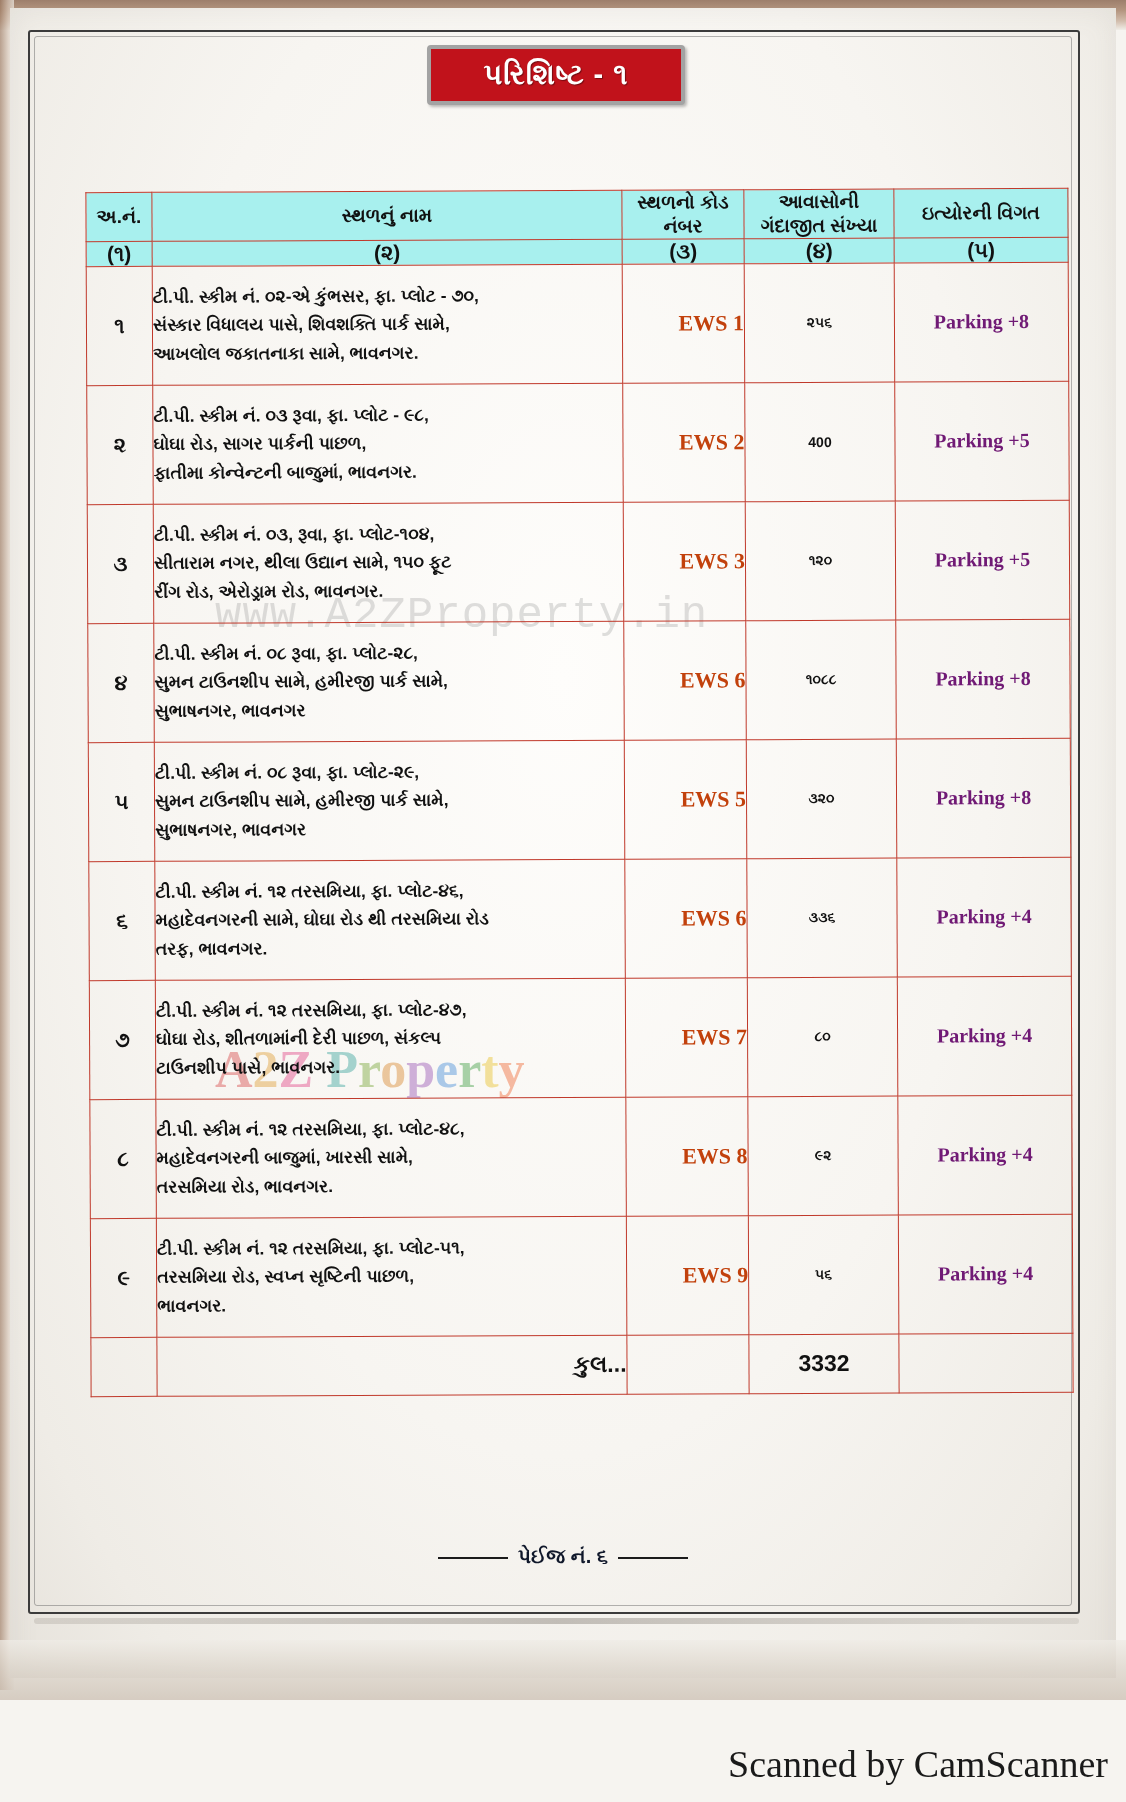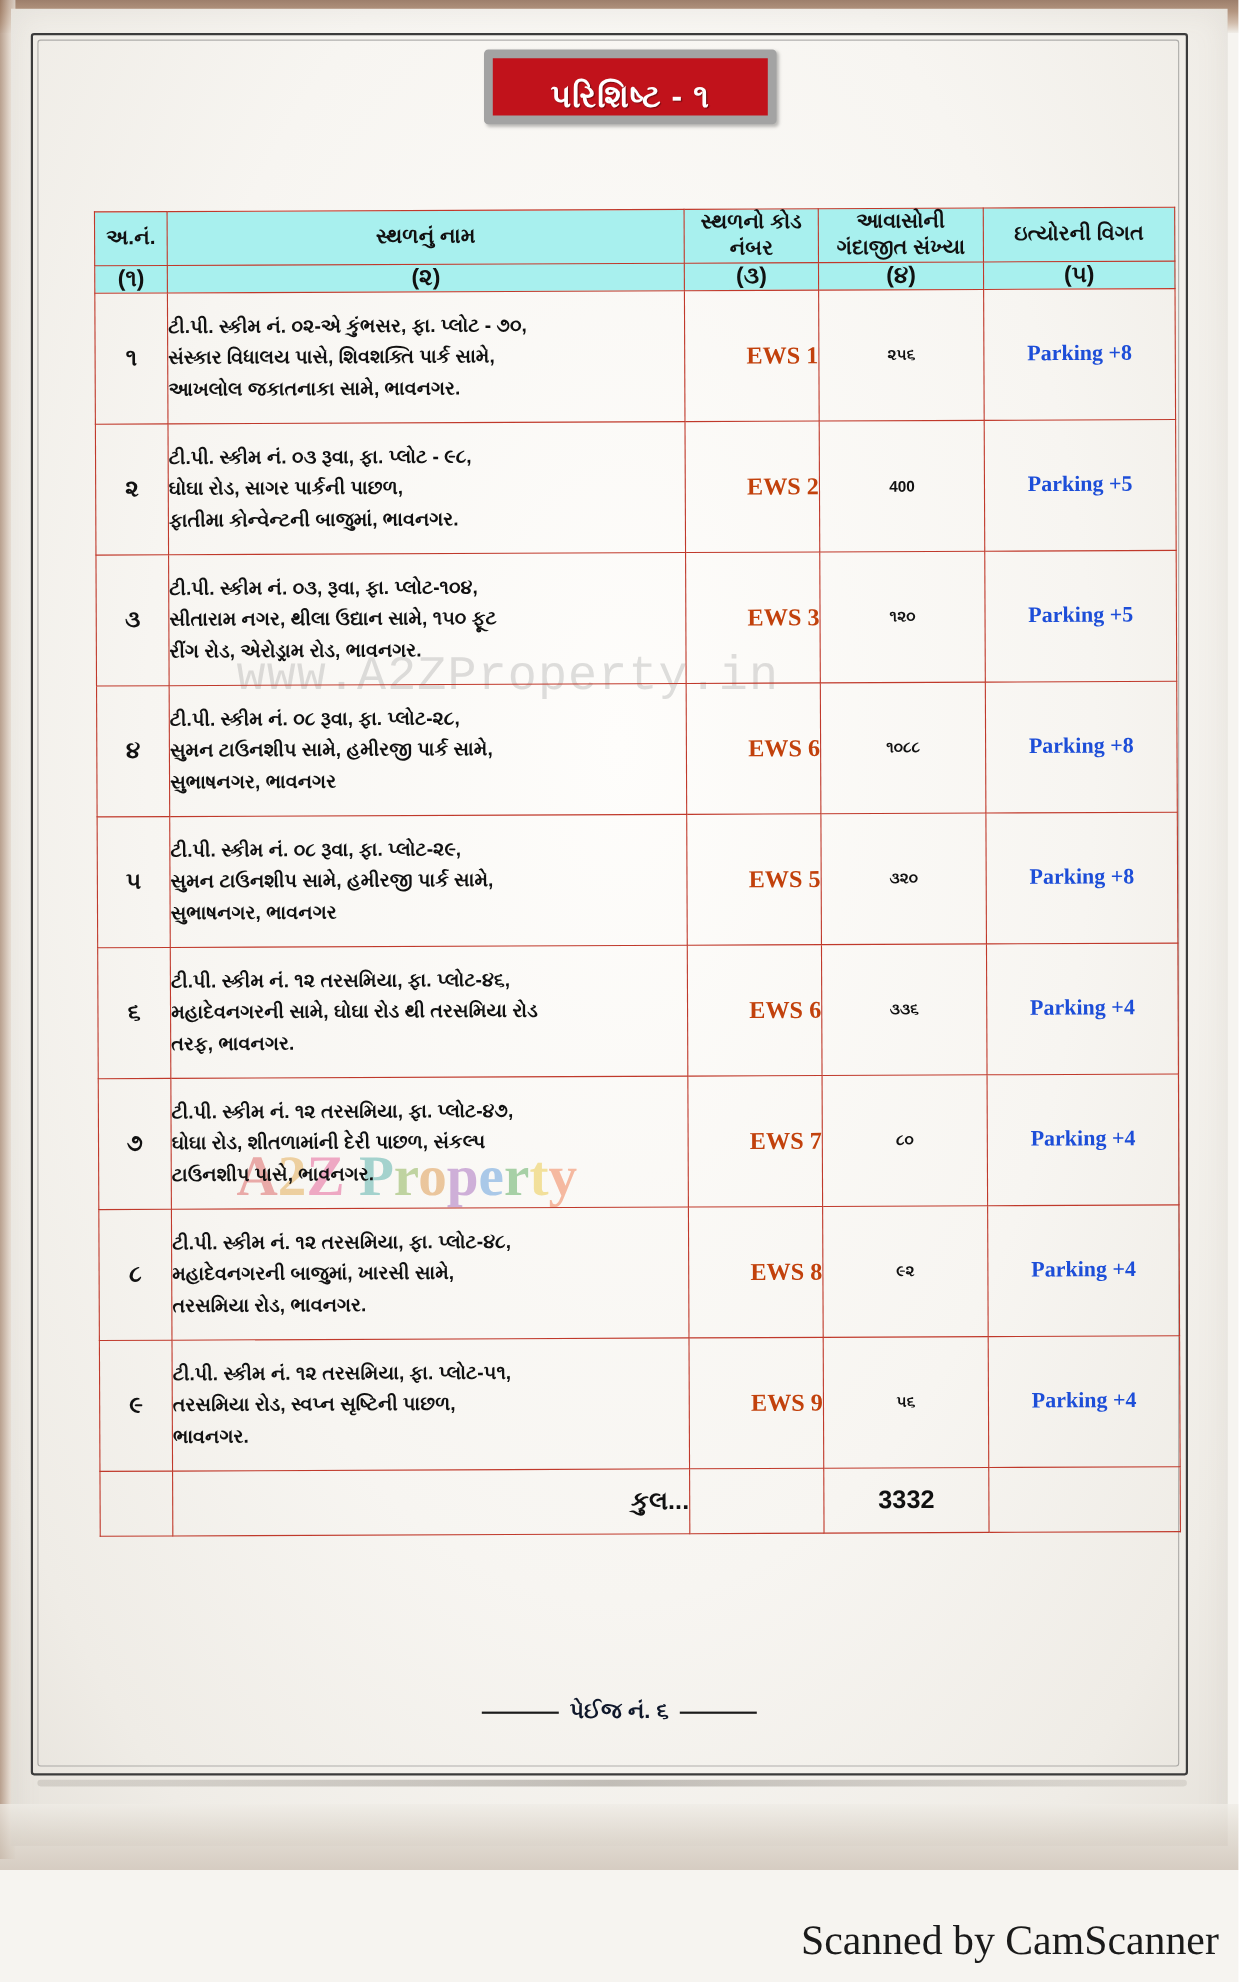--- a/index.html
+++ b/index.html
@@ -70,30 +70,30 @@
     width: 1036px;
     height: 1568px;
     border: 1px solid #6b6b6b;
     border-radius: 3px;
     opacity: .5;
   }
 
   
   .title-banner {
     position: absolute;
-    left: 440px;
+    left: 427px;
     top: 45px;
     width: 250px;
     height: 52px;
     background: #c1121b;
-    border: 8px solid #a3a3a3;
+    border: 4px solid #a3a3a3;
     border-radius: 4px;
     box-shadow: 2px 2px 3px rgba(0,0,0,0.25);
     display: flex;
-    align-items: flex-end;
+    align-items: center;
     justify-content: center;
   }
   .title-banner .txt {
     color: #ffffff;
     font-size: 29px;
     font-weight: bold;
     letter-spacing: 1px;
     font-family: "Liberation Sans", sans-serif;
     text-shadow: 1px 1px 1px rgba(0,0,0,.4);
   }
@@ -159,21 +159,21 @@
   .c-qty {
     text-align: center;
     font-size: 14px;
     font-weight: bold;
     color: #111;
   }
   .c-other {
     text-align: center;
     font-size: 20px;
     font-weight: bold;
-    color: #1d4ed8;
+    color: #701a75;
     font-family: "Liberation Serif", serif;
   }
   .total-label {
     text-align: right;
     padding-right: 14px;
     font-size: 23px;
     font-weight: bold;
     color: #111;
     height: 58px;
   }

